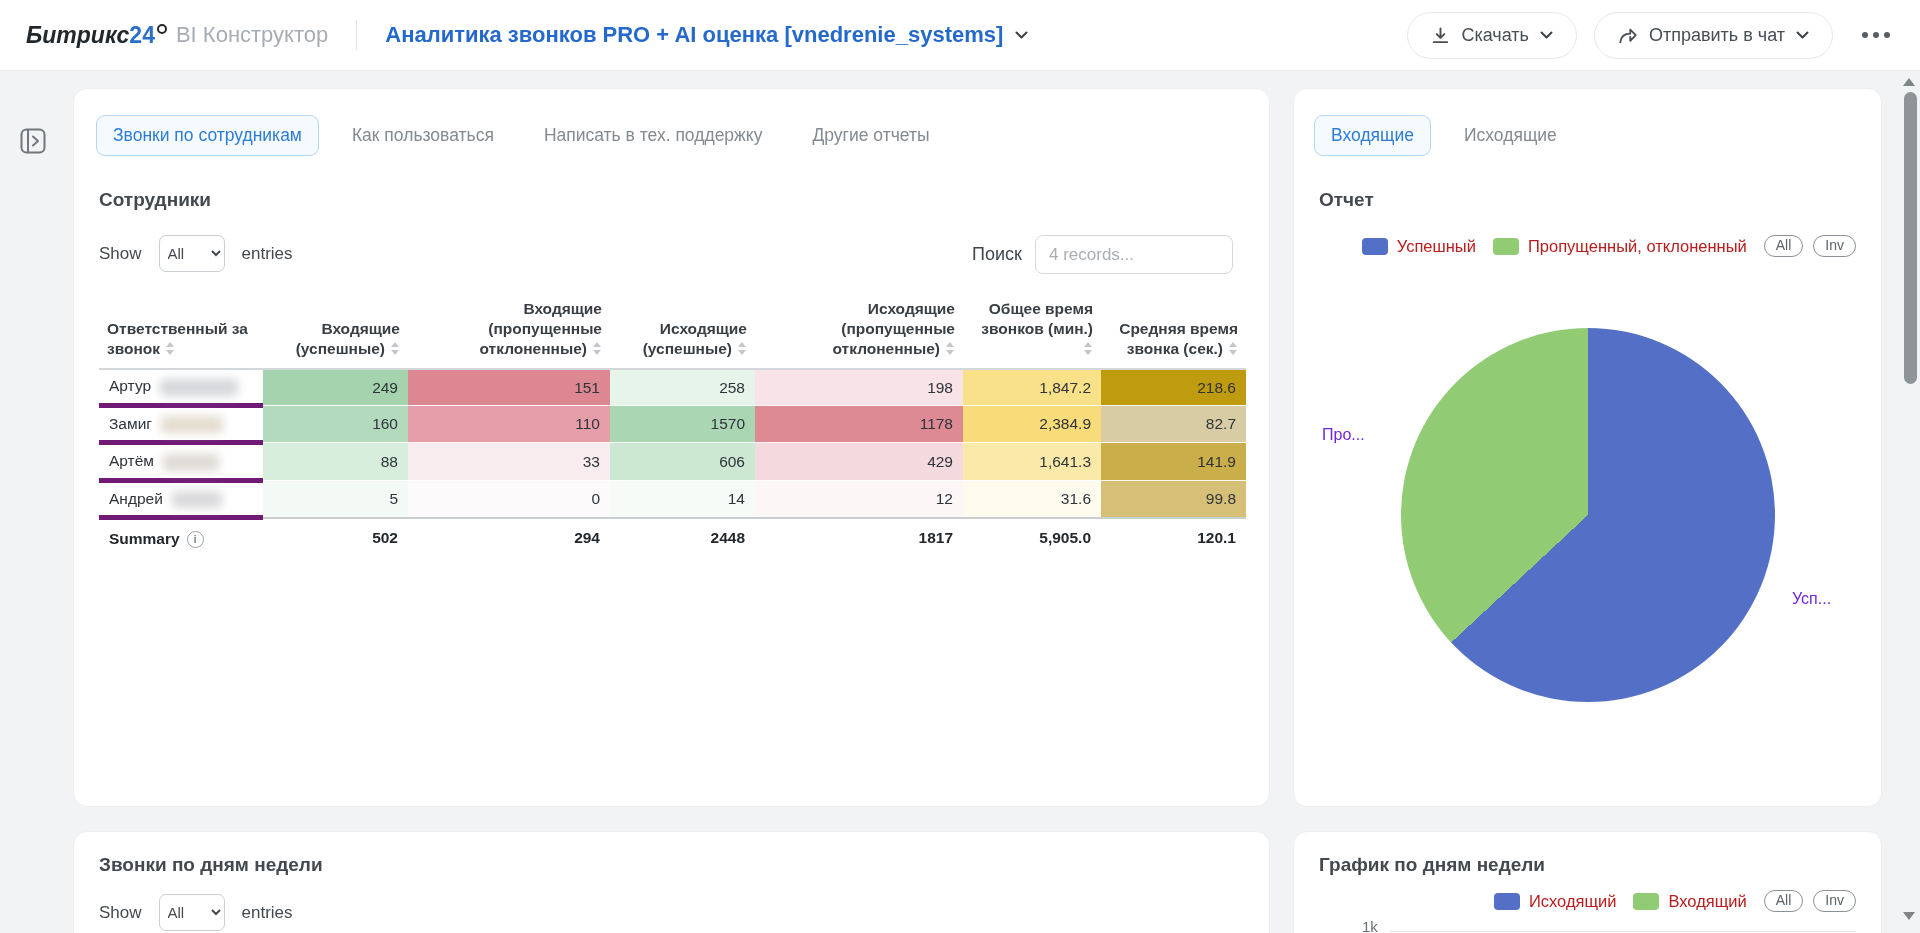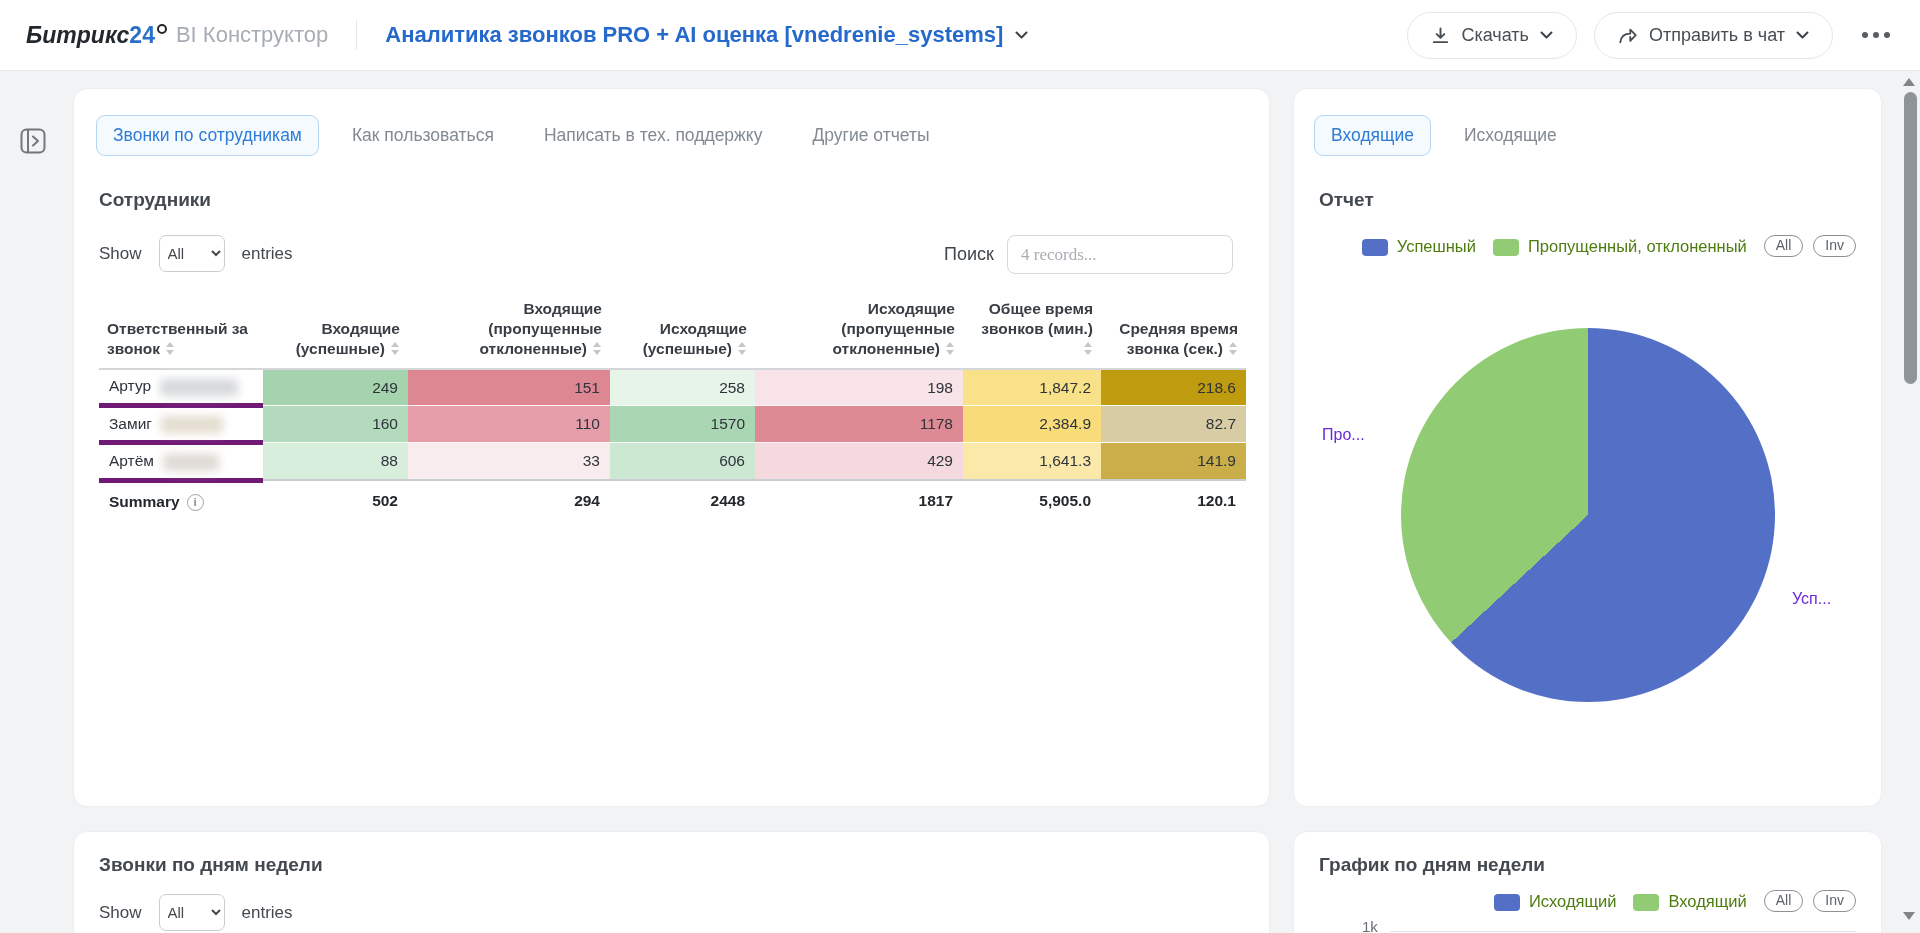--- a/index.html
+++ b/index.html
@@ -51,22 +51,22 @@
 
   .card-heading { position:absolute; left:25px; top:100px; font-size:19px; font-weight:700; color:#43494f; }
 
   .show-row { position:absolute; top:146px; left:25px; display:flex; align-items:center;
               gap:17px; font-size:17px; color:#43494f; }
   .show-row select { height:37px; width:66px; border:1px solid #c9ced2; border-radius:7px;
               font-size:15px; color:#43494f; background:#fff; padding:0 4px;
               font-family:"Liberation Sans", sans-serif; }
   .search-row { position:absolute; top:146px; right:36px; display:flex; align-items:center; gap:13px;
               font-size:18px; color:#3f464c; }
-  .search-row input { width:226px; height:39px; border:1px solid #d5d9dc; border-radius:8px;
-              padding:16px 13px; font-size:17px; color:#3f464c; font-family:Liberation Serif, serif; }
+  .search-row input { width:198px; height:39px; border:1px solid #d5d9dc; border-radius:8px;
+              padding:16px 13px; font-size:17px; color:#3f464c; font-family:Liberation Sans, sans-serif; }
   .search-row input::placeholder { color:#a8aeb4; }
 
   
   table.emp { position:absolute; top:206px; left:25px; width:1147px; border-collapse:collapse;
               table-layout:fixed; }
   table.emp th { font-size:15.5px; font-weight:700; color:#383e44; padding:4px 8px 10px;
               vertical-align:bottom; border-bottom:2px solid #d3d7da; line-height:1.28;
               text-align:right; }
   table.emp th:first-child { text-align:left; }
   .sort { display:inline-block; position:relative; width:10px; height:13px; margin-left:5px; vertical-align:-1px; }
@@ -81,21 +81,21 @@
              vertical-align:middle; margin-left:9px; }
   table.emp tfoot td { font-weight:700; border-top:2px solid #c9ced2; border-bottom:none;
              padding:10px 10px; color:#23282d; background:#fff; }
   table.emp tfoot td:first-child { text-align:left; }
   .info-i { display:inline-block; width:17px; height:17px; border:1.5px solid #9aa1a7; border-radius:50%;
             color:#868d93; font-size:11.5px; line-height:14px; text-align:center; margin-left:7px;
             font-weight:700; vertical-align:1px; }
 
   
   .legend-row { position:absolute; right:25px; display:flex; align-items:center; gap:17px; }
-  .legend-item { display:flex; align-items:flex-end; gap:9px; font-size:16.5px; color:#4d7c0f; white-space:nowrap; }
+  .legend-item { display:flex; align-items:center; gap:9px; font-size:16.5px; color:#b91c1c; white-space:nowrap; }
   .swatch { width:26px; height:17px; border-radius:4px; }
   .pill { border:1.6px solid #8b9197; border-radius:999px; padding:1px 11px 3px; font-size:14px;
           color:#5c6368; cursor:pointer; }
   .pill + .pill { margin-left:-7px; }
   .pie { position:absolute; left:107px; top:239px; width:374px; height:374px; border-radius:50%; }
   .pie-label { position:absolute; font-size:16px; color:#6d28d9; }
 
   
   #card-bydays .card-heading, #card-daychart .card-heading { top:22px; }
   #card-bydays .show-row { top:62px; }
@@ -217,20 +217,29 @@
         </tr>
         <tr>
           <td class="name"><span>Артём</span><span class="blurred" style="width: 56px; background: rgb(222, 217, 211);"></span></td>
           <td style="background: rgb(216, 238, 221);">88</td>
           <td style="background: rgb(249, 236, 238);">33</td>
           <td style="background: rgb(204, 232, 210);">606</td>
           <td style="background: rgb(244, 217, 222);">429</td>
           <td style="background: rgb(250, 233, 169);">1,641.3</td>
           <td style="background: rgb(201, 174, 74);">141.9</td>
         </tr>
+        <tr>
+          <td class="name"><span>Андрей</span><span class="blurred" style="width: 50px; background: rgb(217, 217, 219);"></span></td>
+          <td style="background: rgb(243, 249, 244);">5</td>
+          <td style="background: rgb(253, 250, 251);">0</td>
+          <td style="background: rgb(247, 251, 248);">14</td>
+          <td style="background: rgb(253, 246, 247);">12</td>
+          <td style="background: rgb(253, 251, 238);">31.6</td>
+          <td style="background: rgb(214, 192, 119);">99.8</td>
+        </tr>
       </tbody>
     <tfoot>
         <tr id="emp-foot">
           <td><span>Summary</span><span class="info-i">i</span></td>
           <td>502</td>
           <td>294</td>
           <td>2448</td>
           <td>1817</td>
           <td>5,905.0</td>
           <td>120.1</td>

